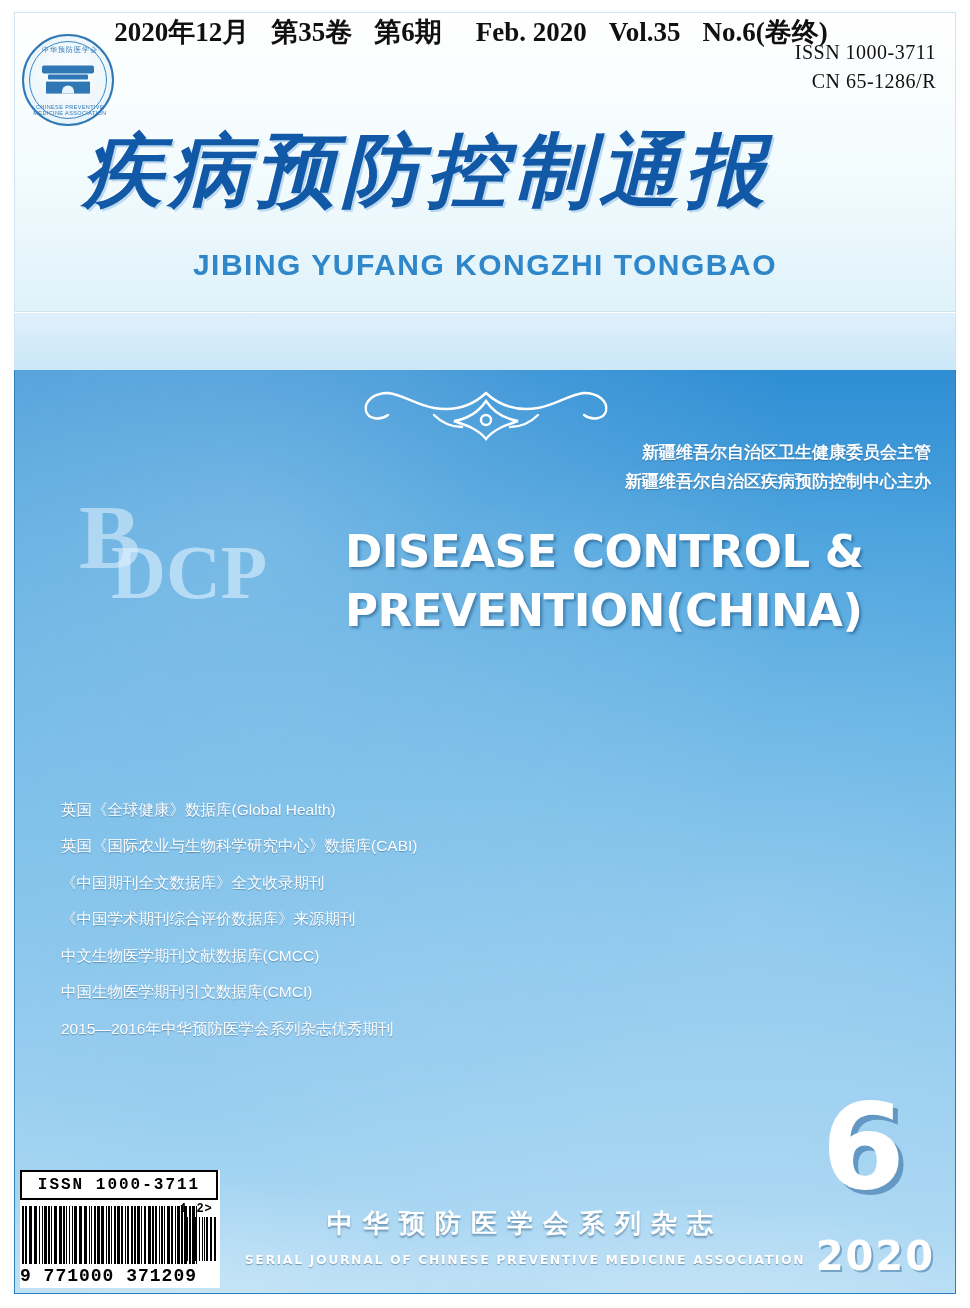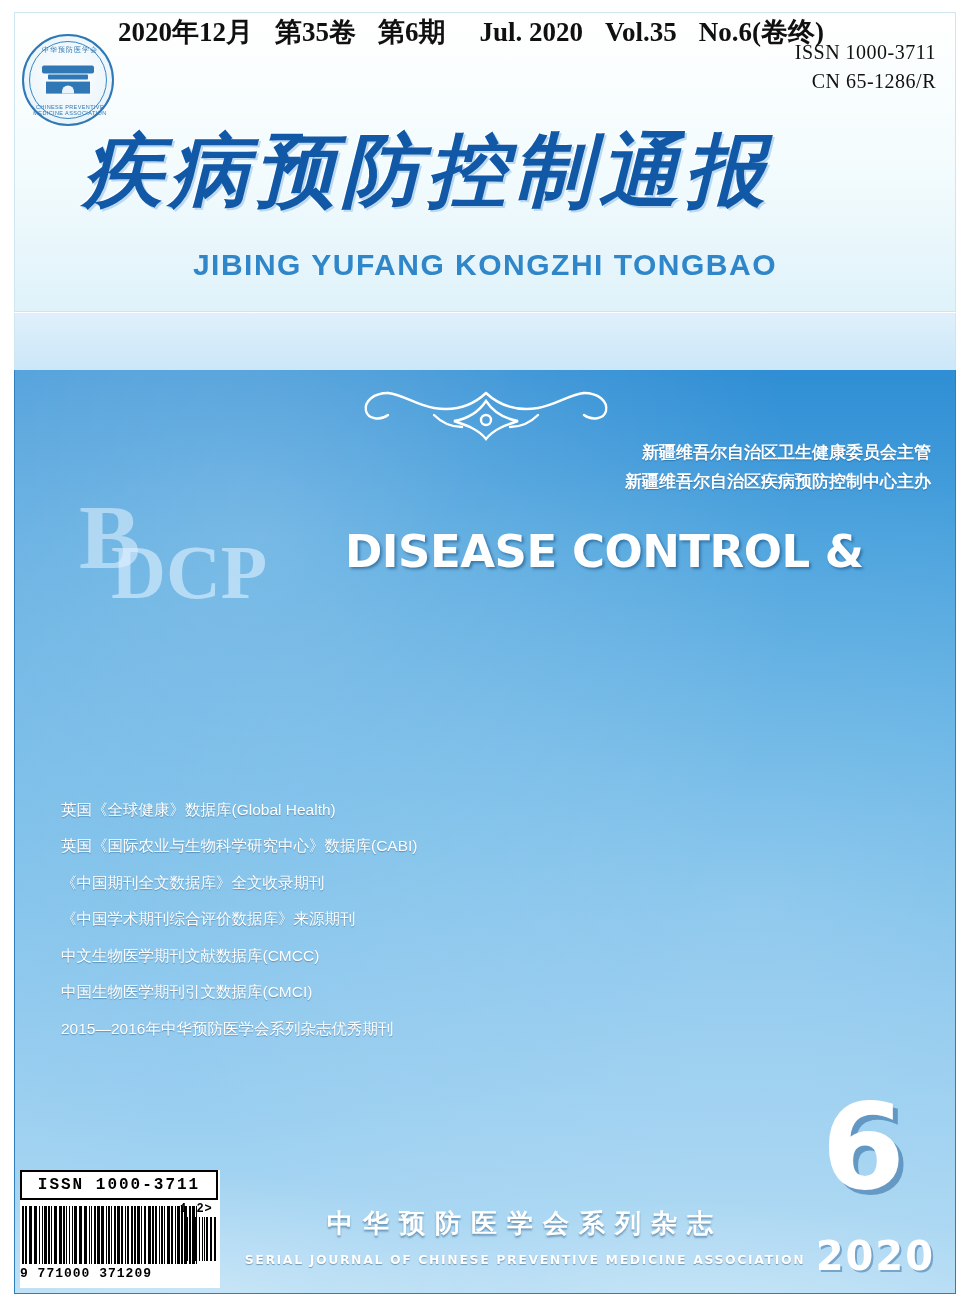--- a/index.html
+++ b/index.html
@@ -225,21 +225,21 @@
   .barcode-area{
     position:absolute;left:0;top:34px;width:198px;height:84px;
   }
   .barcode-bars{
     position:absolute;left:2px;top:2px;width:176px;height:58px;
     display:flex;align-items:flex-end;gap:0;
   }
   .barcode-bars i{display:block;background:#000;height:100%;}
   .barcode-digits{
     position:absolute;left:0;top:62px;width:180px;
-    font-family:"Liberation Mono", monospace;font-size:13px;font-weight:bold;color:#000;
+    font-family:"Liberation Mono", monospace;font-size:18px;font-weight:bold;color:#000;
     letter-spacing:1px;white-space:nowrap;
   }
   .barcode-addon{
     position:absolute;right:0;top:-2px;width:38px;
     font-family:"Liberation Mono", monospace;font-size:12px;font-weight:bold;color:#000;
     letter-spacing:1px;
   }
   .barcode-addon-bars{
     position:absolute;right:0;top:13px;width:34px;height:44px;display:flex;align-items:flex-end;gap:0;
   }
@@ -267,21 +267,21 @@
   <div class="issn-block">
     <div>ISSN 1000-3711</div>
     <div>CN 65-1286/R</div>
   </div>
 
   <div class="cn-title">疾病预防控制通报</div>
   <div class="pinyin">JIBING YUFANG KONGZHI TONGBAO</div>
 
   <div class="vol-band"></div>
   <div class="vol-text">
-    <span>2020年12月</span><span class="sp"></span><span>第35卷</span><span class="sp"></span><span>第6期</span><span class="sp" style="width:34px"></span><span>Jul. 2020</span><span class="sp"></span><span>Vol.35</span><span class="sp"></span><span>No.6(卷终)</span>
+    <span>2020年12月</span><span class="sp"></span><span>第35卷</span><span class="sp"></span><span>第6期</span><span class="sp" style="width:34px"></span><span>Feb. 2020</span><span class="sp"></span><span>Vol.35</span><span class="sp"></span><span>No.6(卷终)</span>
   </div>
 
   <div class="body-blue">
     <div class="sheen"></div>
     <div class="hills"></div>
 
     <div class="ornament">
       <svg width="460" height="64" viewBox="0 0 460 64" fill="none" stroke="#ffffff" stroke-width="2.4" stroke-linecap="round">
         <path d="M230 12 C215 26 196 30 178 27 C160 24 148 14 132 12"></path>
         <path d="M230 12 C245 26 264 30 282 27 C300 24 312 14 328 12"></path>
@@ -299,20 +299,21 @@
       <div>新疆维吾尔自治区疾病预防控制中心主办</div>
     </div>
 
     <div class="bdcp">
       <span class="b">B</span>
       <span class="dcp">DCP</span>
     </div>
 
     <div class="en-title">
       <div>DISEASE CONTROL &amp;</div>
+      <div>PREVENTION(CHINA)</div>
     </div>
 
     <div class="index-list">
       <div>英国《全球健康》数据库(Global Health)</div>
       <div>英国《国际农业与生物科学研究中心》数据库(CABI)</div>
       <div>《中国期刊全文数据库》全文收录期刊</div>
       <div>《中国学术期刊综合评价数据库》来源期刊</div>
       <div>中文生物医学期刊文献数据库(CMCC)</div>
       <div>中国生物医学期刊引文数据库(CMCI)</div>
       <div>2015—2016年中华预防医学会系列杂志优秀期刊</div>

